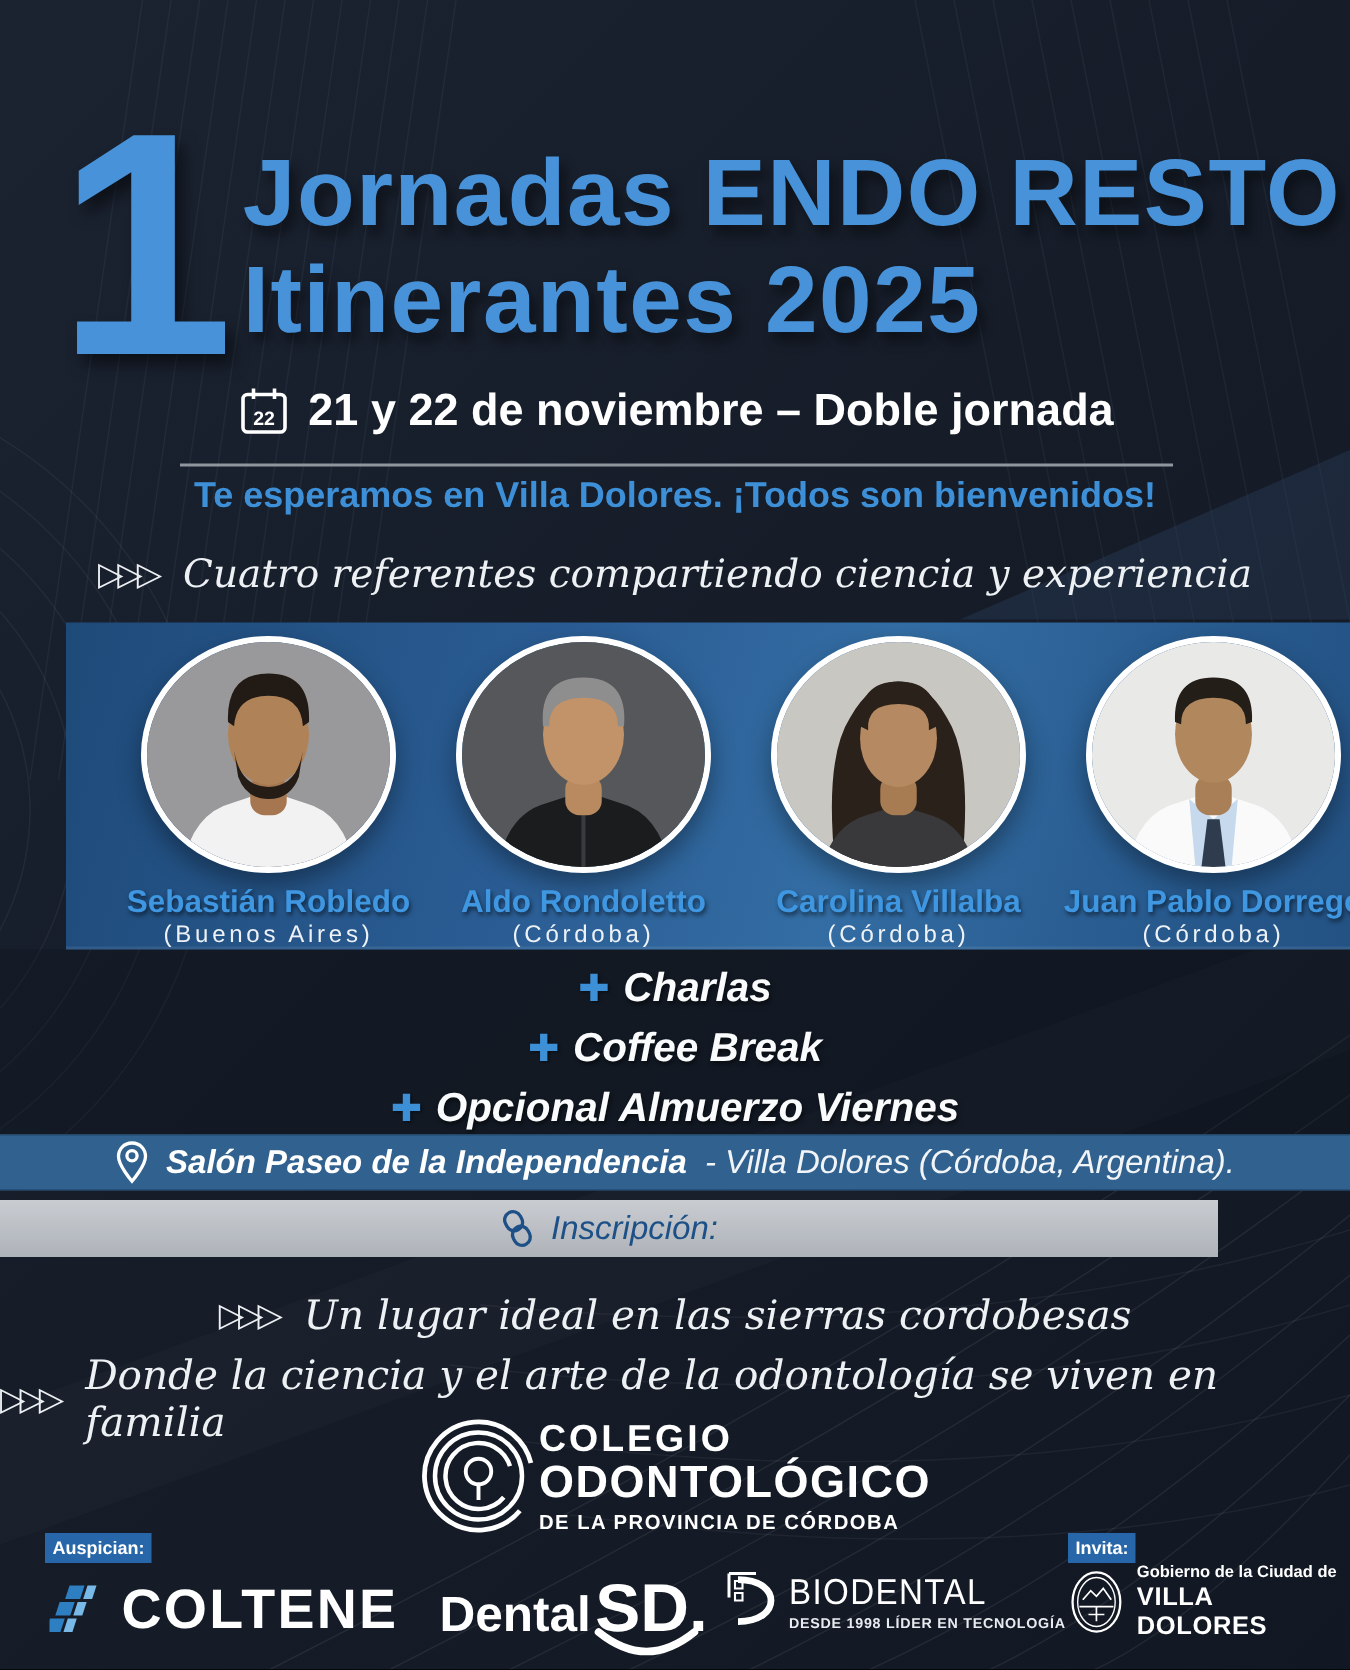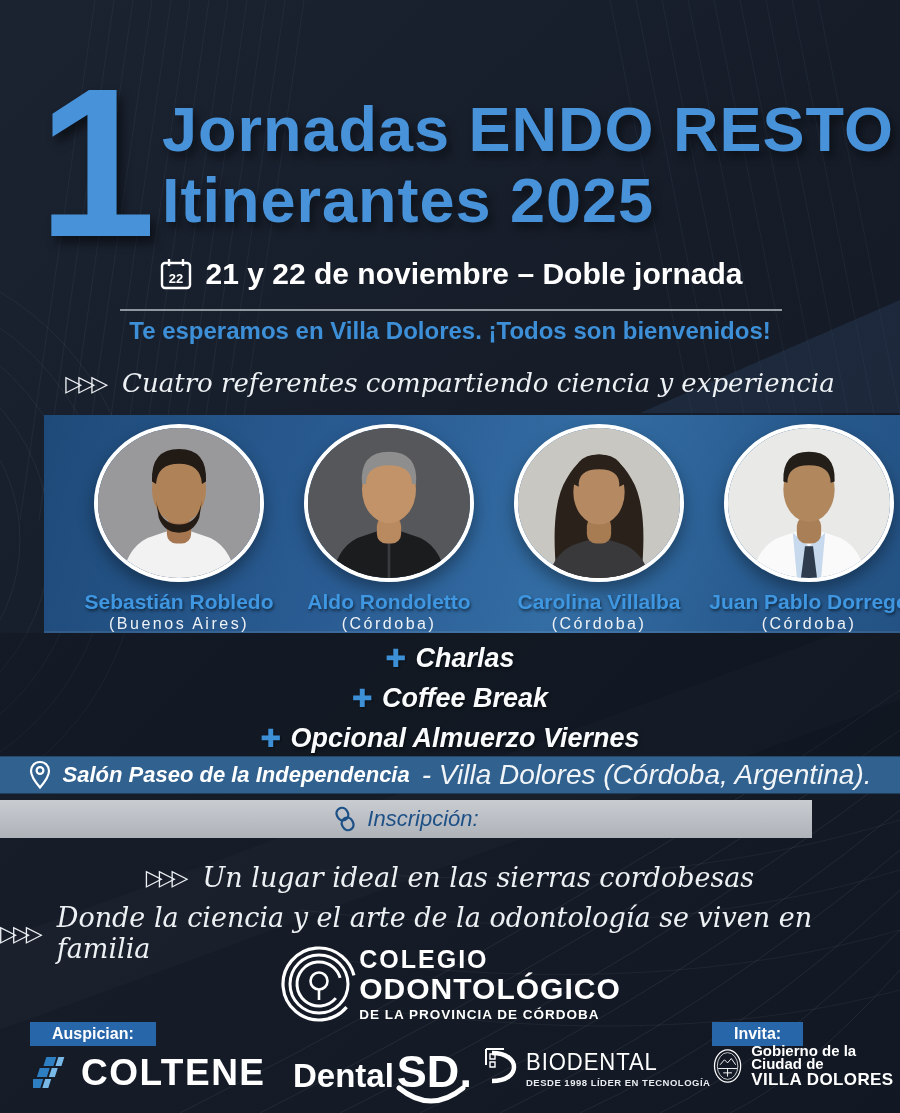--- a/index.html
+++ b/index.html
@@ -56,57 +56,57 @@
   .plus { font-family:"DejaVu Sans", sans-serif; color:#3d8fd6; font-size:25px; font-weight:bold;
           text-shadow:1px 1px 2px rgba(0,0,0,.5); }
   .feat-label { font-size:27px; font-weight:bold; font-style:italic; color:#fafbfc;
                 text-shadow:1px 2px 3px rgba(0,0,0,.5); }
 
   
   .venue { position:absolute; top:756px; left:0; width:900px; height:38px; background:#31618e;
            display:flex; align-items:center; justify-content:center; gap:12px;
            border-top:1px solid rgba(0,0,0,.25); border-bottom:1px solid rgba(0,0,0,.35); }
   .venue-name { font-size:22px; font-weight:bold; font-style:italic; color:#fff; white-space:nowrap; }
-  .venue-detail { font-size:28px; font-style:italic; color:#f2f5f8; white-space:nowrap; }
+  .venue-detail { font-size:22px; font-style:italic; color:#f2f5f8; white-space:nowrap; }
 
   
   .inscription { position:absolute; top:800px; left:0; width:812px; height:38px;
                  background:linear-gradient(#c9ccd1,#aeb3b9); display:flex; align-items:center;
                  justify-content:center; gap:10px; color:#1d5086; }
   .ins-label { font-size:22px; font-style:italic; }
   .ins-url { font-size:22px; font-style:italic; font-weight:bold; letter-spacing:.5px; }
 
   
   .organizer { position:absolute; top:944px; left:0; right:0; display:flex;
                justify-content:center; align-items:center; }
   .org-text { display:flex; flex-direction:column; }
   .org1 { font-size:25px; font-weight:bold; letter-spacing:2px; line-height:27px; }
   .org2 { font-size:30px; font-weight:bold; letter-spacing:1px; line-height:31px; }
   .org3 { font-size:13.5px; font-weight:bold; letter-spacing:1px; margin-top:3px; }
 
   
   .badge { position:absolute; top:1022px; background:#2766a8; color:#fff; font-weight:bold;
-           font-size:16px; padding:3px 22px; }
+           font-size:12px; padding:3px 5px; }
   .ausp { left:30px; } .inv { left:712px; }
   .sponsor { position:absolute; display:flex; align-items:center; }
   .coltene { top:1052px; left:33px; gap:8px; }
   .colt-text { font-size:37px; font-weight:bold; letter-spacing:1.5px; color:#fff; }
   .dentalsd { top:1046px; left:293px; align-items:baseline; }
   .d1 { font-size:33px; font-weight:bold; color:#fff; }
   .d2 { font-size:45px; font-weight:bold; color:#fff; margin-left:3px; line-height:40px; }
   .ddot { font-size:45px; font-weight:bold; color:#fff; }
   .smile { position:absolute; left:102px; top:38px; width:72px; height:26px; }
   .biodental { top:1045px; left:478px; gap:6px; }
   .bio-col { display:flex; flex-direction:column; }
   .bio-name { font-size:24px; letter-spacing:1px; color:#fff; transform:scaleX(.92);
               transform-origin:left; line-height:26px; }
   .bio-tag { font-size:9.5px; font-weight:bold; letter-spacing:.5px; color:#e8ecf0; margin-top:2px; }
   .villa { top:1042px; left:712px; gap:8px; }
   .villa-col { display:flex; flex-direction:column; }
-  .villa1 { font-size:15px; font-weight:bold; line-height:13px; }
+  .villa1 { font-size:11px; font-weight:bold; line-height:13px; }
   .villa2 { font-size:17px; font-weight:bold; letter-spacing:.4px; line-height:19px; }
 </style>
 </head>
 <body>
 
 <div class="poster">
 
   <svg class="bg" viewBox="0 0 900 1113" fill="none">
     <g stroke="#aac6e6" stroke-width="1" stroke-opacity="0.06">
       <line x1="95" y1="0" x2="20" y2="520"></line>

